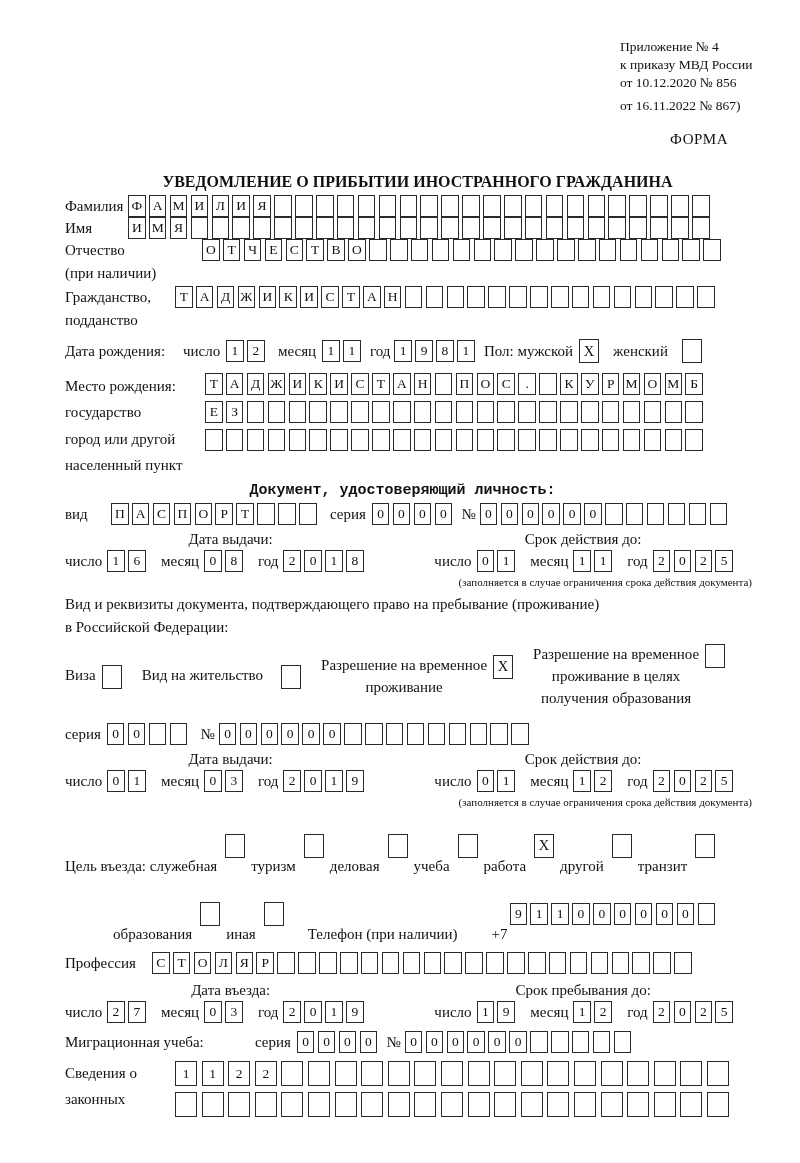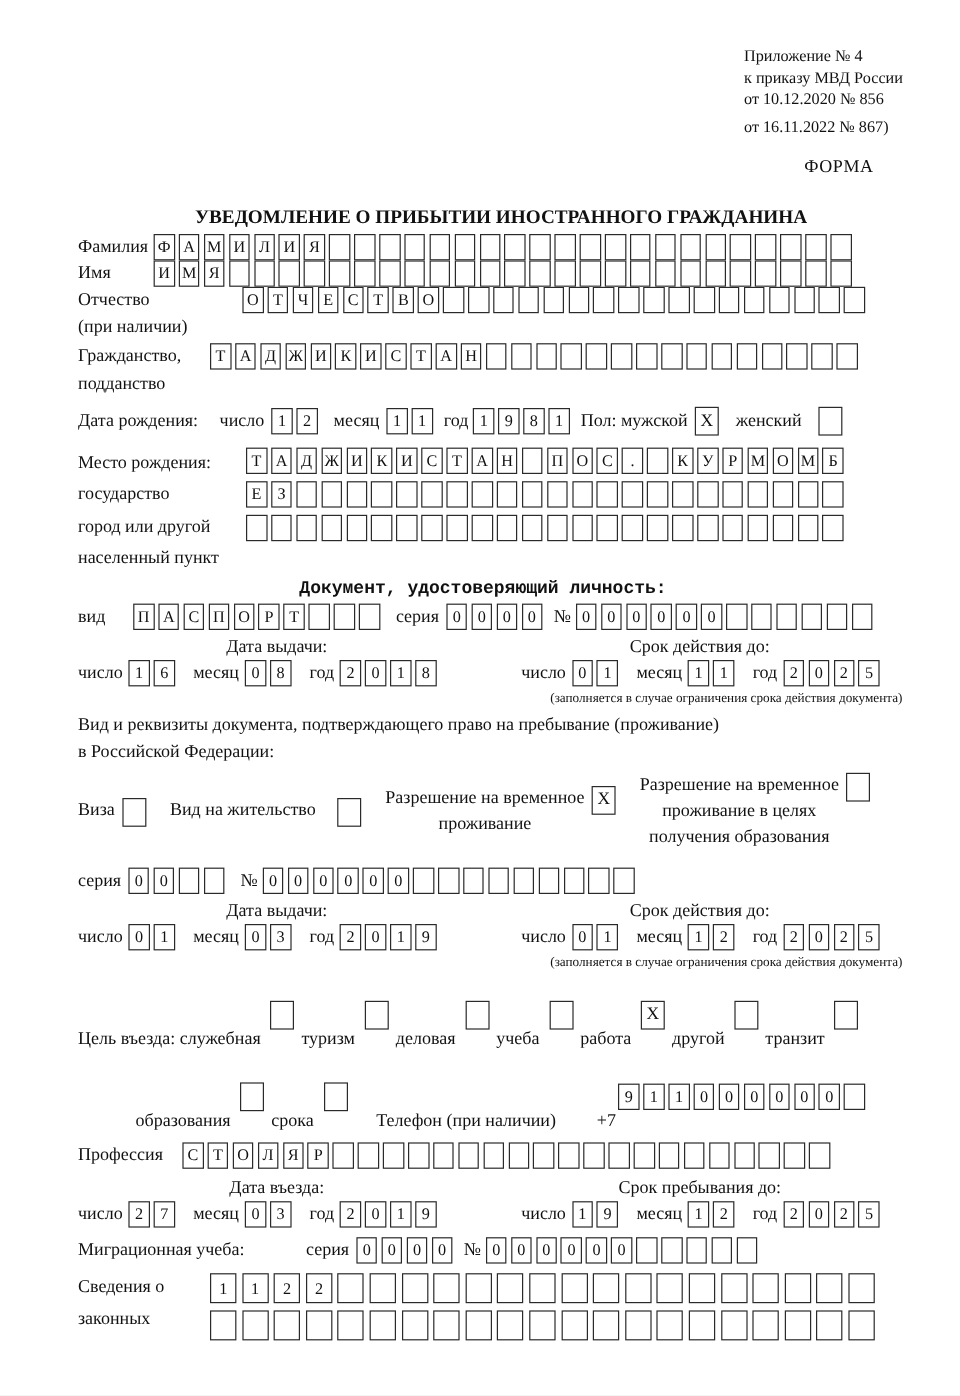--- a/index.html
+++ b/index.html
@@ -541,21 +541,21 @@
     <span class="cbx">X</span>
     <span class="lbl">другой</span>
     <span class="cbx"></span>
     <span class="lbl">транзит</span>
     <span class="cbx"></span>
   </div>
 
   <div class="purpose-row indent">
     <span class="lbl">образования</span>
     <span class="cbx"></span>
-    <span class="lbl">срока</span>
+    <span class="lbl">иная</span>
     <span class="cbx"></span>
     <span class="lbl" style="margin-left:18px; margin-right:34px">Телефон (при наличии)</span>
     <span class="lbl mr6">+7</span>
     <span class="cellrow">
         <span class="cell">9</span>
         <span class="cell">1</span>
         <span class="cell">1</span>
         <span class="cell">0</span>
         <span class="cell">0</span>
         <span class="cell">0</span>

